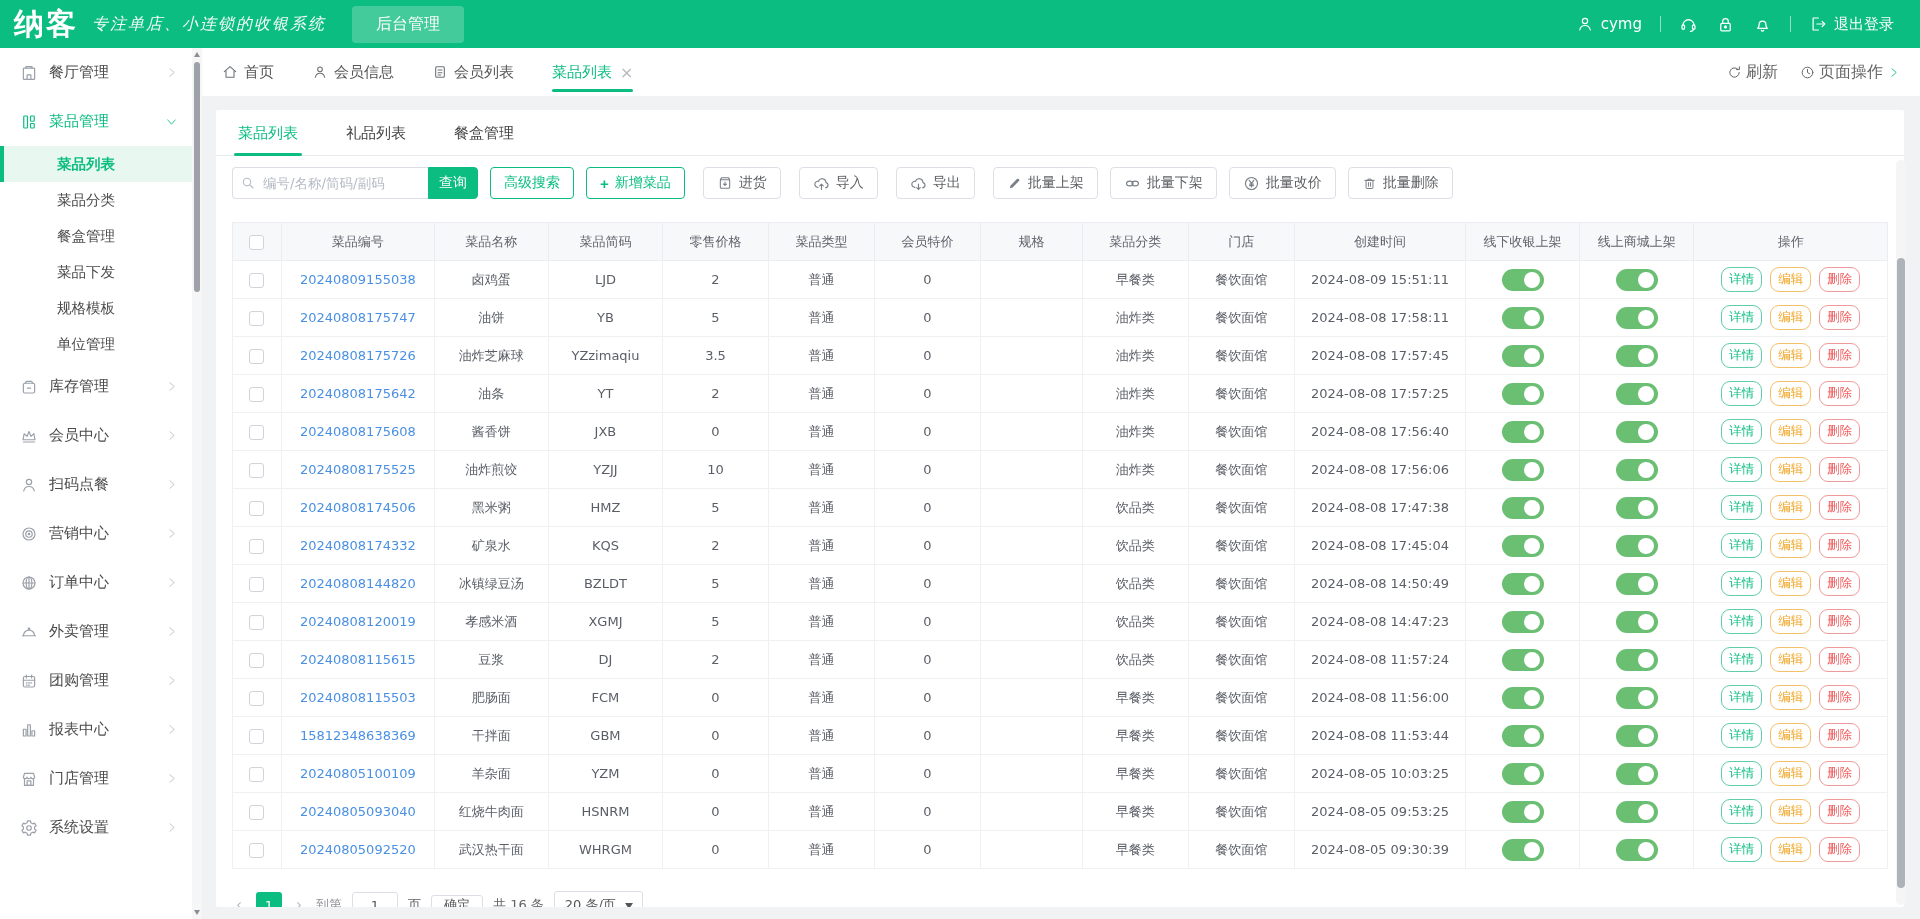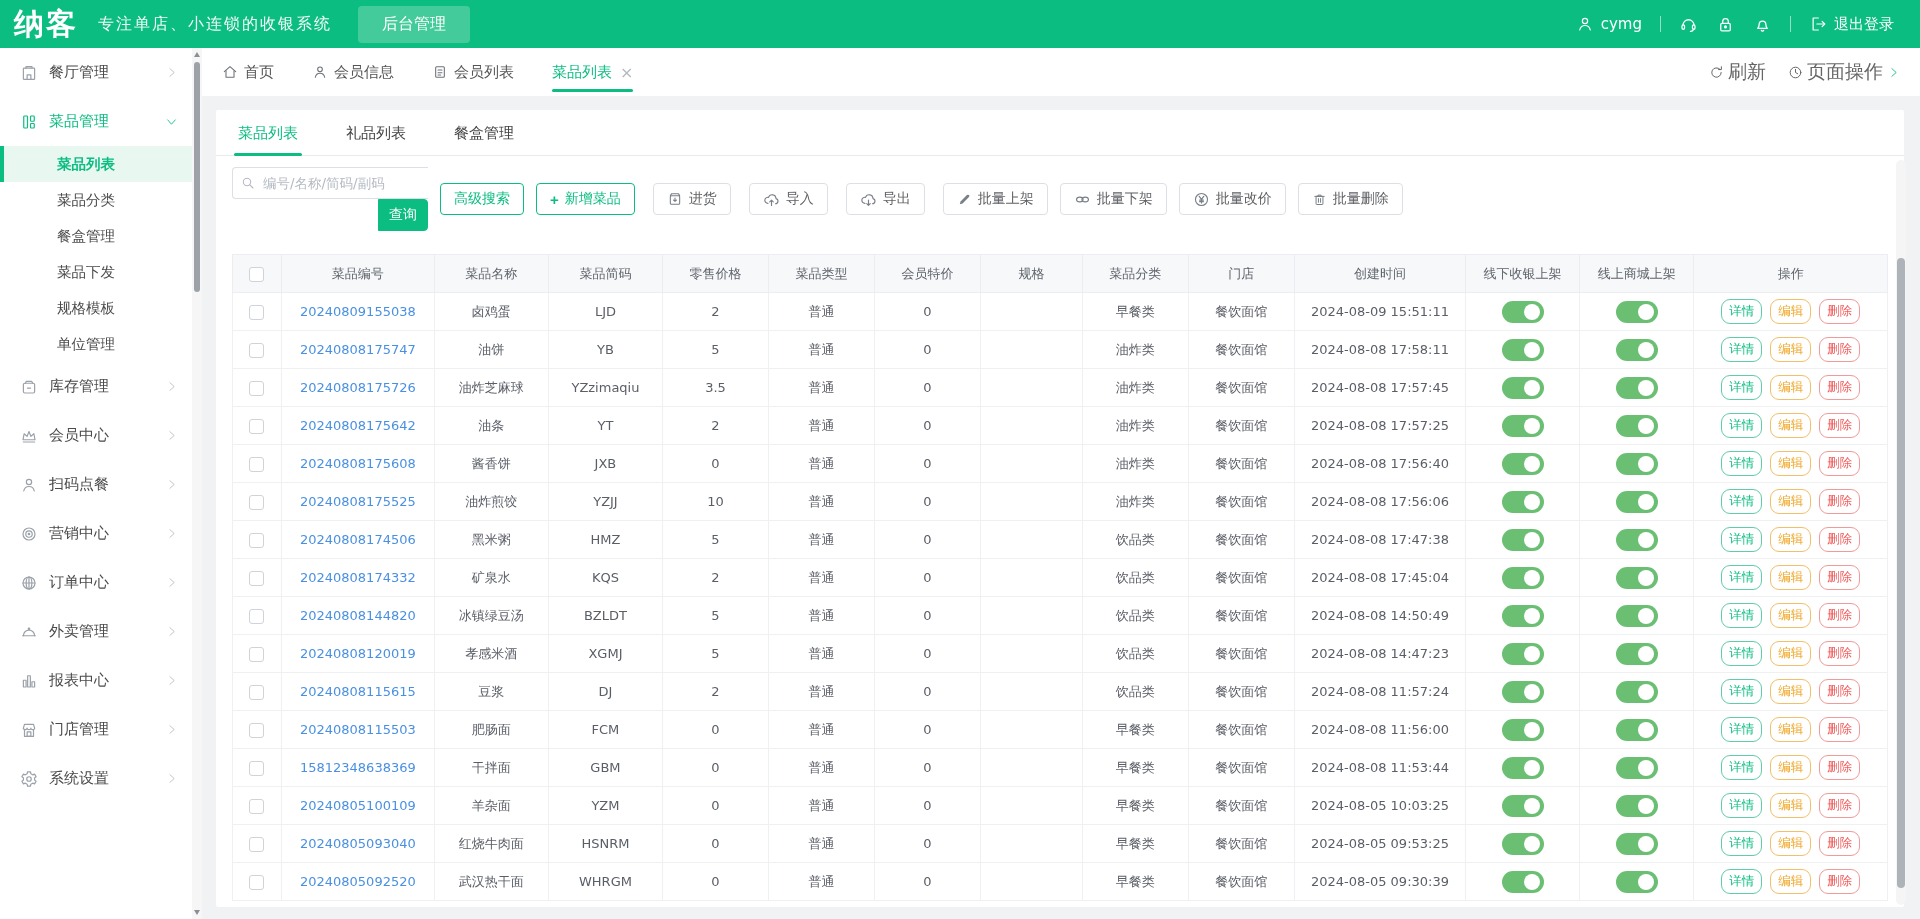--- a/index.html
+++ b/index.html
@@ -6,21 +6,21 @@
   html,body { width:1920px; height:919px; overflow:hidden; }
   body {
     font-family:"DejaVu Sans","Liberation Sans",sans-serif;
     background:#f1f2f4; color:#555; position:relative; font-size:14px;
   }
   svg.ic { display:inline-block; vertical-align:middle; fill:none; stroke:currentColor; stroke-width:1.6; stroke-linecap:round; stroke-linejoin:round; }
 
   
   .app-header { position:absolute; top:0; left:0; right:0; height:48px; background:var(--accent,#0cbd82); display:flex; align-items:center; color:#fff; z-index:30; }
   .logo { font-size:30px; font-weight:bold; letter-spacing:2px; margin-left:14px; line-height:48px; }
-  .slogan { font-size:16px; margin-left:20px; letter-spacing:2px; opacity:.95; }
+  .slogan { font-size:16px; font-style:italic; margin-left:14px; letter-spacing:2px; opacity:.95; }
   .backstage-btn { margin-left:26px; background:#43cb9b; border-radius:4px; padding:8px 24px; font-size:16px; color:#fff; }
   .header-right { margin-left:auto; display:flex; align-items:center; gap:18px; margin-right:26px; font-size:15px; }
   .header-right .sep { width:1px; height:16px; background:rgba(255,255,255,.55); }
   .hdr-item { display:flex; align-items:center; gap:7px; cursor:pointer; }
 
   
   .sidebar { position:absolute; top:48px; left:0; width:192px; bottom:0; background:#fff; z-index:20; }
   .side-item { height:49px; display:flex; align-items:center; padding:0 14px 0 20px; color:#4a4a4a; font-size:15px; cursor:pointer; }
   .side-item .lbl { margin-left:11px; flex:1; }
   .side-item .ic { color:#9ba1a9; }
@@ -37,34 +37,34 @@
   .side-scroll .arrow-down { bottom:4px; border-top:5px solid #8a8f96; }
   .side-scroll .thumb { position:absolute; top:14px; left:2px; width:6px; height:230px; background:#9da2a9; border-radius:3px; }
 
   
   .tabbar { position:absolute; top:48px; left:202px; right:0; height:48px; background:#fff; display:flex; align-items:center; padding:0 20px; }
   .tab { position:relative; height:40px; display:flex; align-items:center; gap:6px; margin-right:38px; font-size:15px; color:#555; cursor:pointer; }
   .tab .ic { color:#6d7278; }
   .tab.active { color:var(--accent,#0cbd82); }
   .tab.active::after { content:""; position:absolute; left:0; right:0; bottom:0; height:3px; border-radius:2px; background:var(--accent,#0cbd82); }
   .tab .close { color:#b6bac0; font-size:16px; margin-left:2px; }
-  .tabbar-right { margin-left:auto; display:flex; align-items:center; gap:22px; color:#666; font-size:19px; }
+  .tabbar-right { margin-left:auto; display:flex; align-items:center; gap:22px; color:#666; font-size:16px; }
   .tabbar-right .op { display:flex; align-items:center; gap:4px; cursor:pointer; }
   .tabbar-right .chev { color:#0cbd82; }
 
   
   .card { position:absolute; top:110px; left:216px; right:16px; bottom:12px; background:#fff; border-radius:2px; overflow:hidden; }
   .subtabs { height:46px; border-bottom:1px solid #e8eaec; display:flex; align-items:flex-end; padding:0 18px; }
   .subtab { position:relative; padding:12px 4px; margin-right:40px; font-size:15px; color:#444; cursor:pointer; }
   .subtab.active { color:var(--accent,#0cbd82); }
   .subtab.active::after { content:""; position:absolute; left:0; right:0; bottom:-1px; height:3px; background:var(--accent,#0cbd82); border-radius:2px; }
 
   
   .toolbar { display:flex; align-items:center; padding:11px 16px; gap:12px; flex-wrap:nowrap; }
-  .search-group { display:flex; align-items:flex-end;flex-direction:column; }
+  .search-group { display:flex; align-items:flex-end; }
   .search-box { position:relative; }
   .search-box input { width:196px; height:32px; border:1px solid #dcdfe6; border-right:none; border-radius:4px 0 0 4px; padding:0 8px 0 30px; font-size:13.5px; color:#555; outline:none; font-family:inherit; }
   .search-box input::placeholder { color:#b4bac3; }
   .search-box .ic { position:absolute; left:8px; top:8px; color:#b4bac3; }
   .btn { height:32px; display:inline-flex; align-items:center; gap:6px; padding:0 13px; border-radius:4px; font-size:14px; background:#fff; border:1px solid #dcdfe6; color:#606266; cursor:pointer; white-space:nowrap; }
   .btn .ic { color:#797f87; }
   .btn.primary { background:var(--accent,#0cbd82); border-color:var(--accent,#0cbd82); color:#fff; border-radius:0 4px 4px 0; padding:0 10px; }
   .btn.outline-green { border-color:var(--accent,#0cbd82); color:var(--accent,#0cbd82); }
   .btn.outline-green .plus { font-weight:bold; font-size:15px; }
   .gap-l { margin-left:6px; }
@@ -223,20 +223,31 @@
         <path d="M9 5l8 7-8 7"></path>
       </svg>
     </div>
     <div class="side-item">
       <svg class="ic" width="18" height="18" viewBox="0 0 24 24">
         <path d="M4.5 17a7.5 7.5 0 0 1 15 0"></path>
         <path d="M3.5 17h17"></path>
         <circle cx="12" cy="7.8" r="1"></circle>
       </svg>
       <span class="lbl">外卖管理</span>
+      <svg class="ic chev" width="13" height="13" viewBox="0 0 24 24">
+        <path d="M9 5l8 7-8 7"></path>
+      </svg>
+    </div>
+    <div class="side-item">
+      <svg class="ic" width="18" height="18" viewBox="0 0 24 24">
+        <rect x="4.5" y="6" width="15" height="14" rx="2"></rect>
+        <path d="M8.5 4v4M15.5 4v4M4.5 11h15"></path>
+        <path d="M8.5 14.5h1M11.5 14.5h1M14.5 14.5h1M8.5 17.5h1M11.5 17.5h1"></path>
+      </svg>
+      <span class="lbl">团购管理</span>
       <svg class="ic chev" width="13" height="13" viewBox="0 0 24 24">
         <path d="M9 5l8 7-8 7"></path>
       </svg>
     </div>
     <div class="side-item">
       <svg class="ic" width="18" height="18" viewBox="0 0 24 24">
         <rect x="4.5" y="11" width="3.6" height="9"></rect>
         <rect x="10.2" y="5" width="3.6" height="15"></rect>
         <rect x="15.9" y="13" width="3.6" height="7"></rect>
       </svg>

